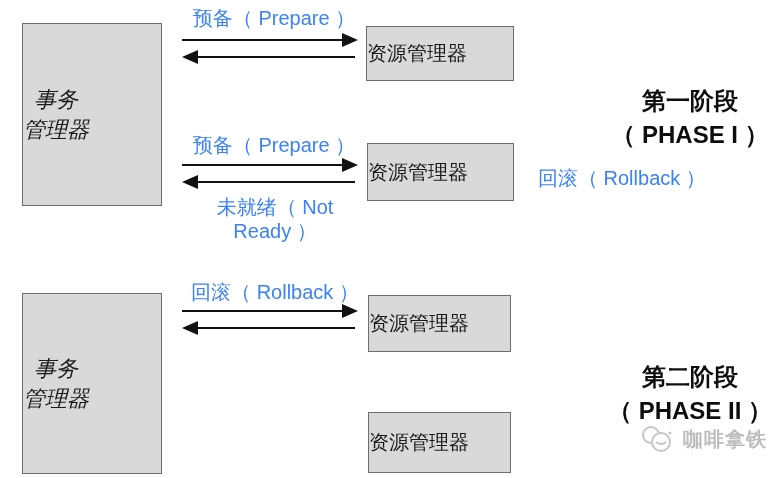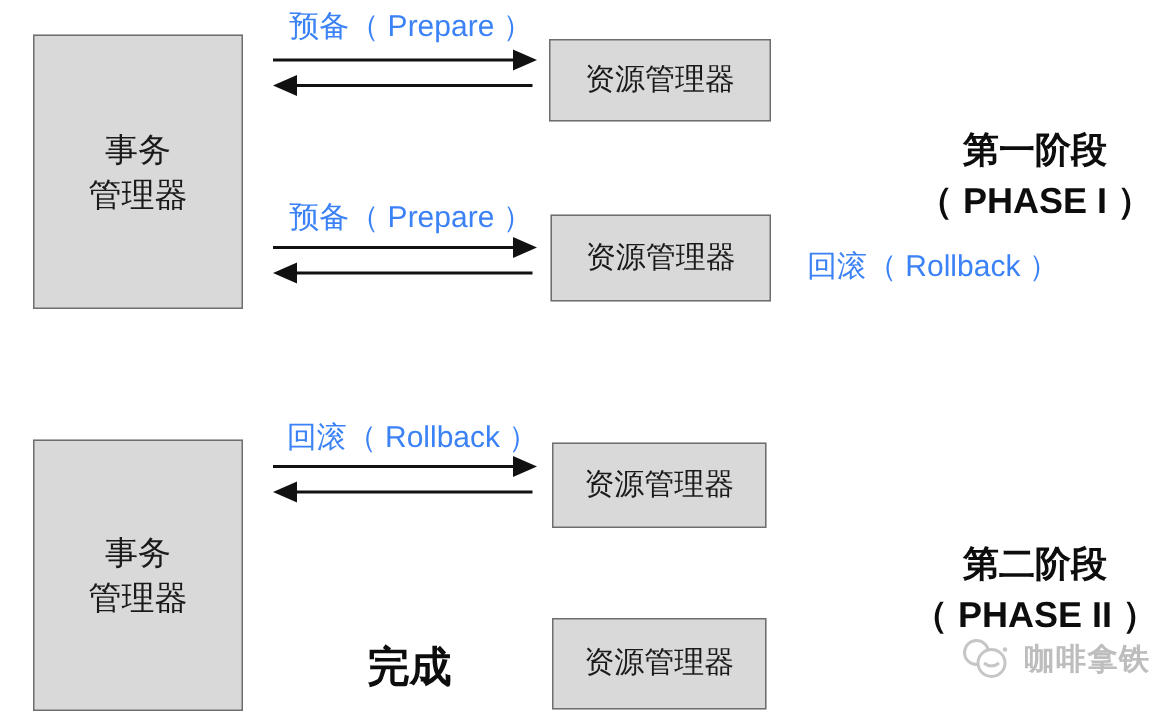--- a/index.html
+++ b/index.html
@@ -8,30 +8,30 @@
     width:784px;height:478px;
     background:#ffffff;
     font-family:"Liberation Sans","DejaVu Sans",sans-serif;
     color:#141414;
     overflow:hidden;
   }
   .box{
     position:absolute;
     background:#d9d9d9;
     border:1.5px solid #6e6e6e;
-    display:flex;align-items:center;justify-content:center;
+    display:flex;align-items:center;justify-content:flex-start;
     text-align:center;
     box-sizing:border-box;
   }
   .box .bt{
     white-space:pre-line;
     line-height:1.32;
     color:#1a1a1a;
   }
-  .tm-text{font-size:22px;}
+  .tm-text{font-size:22px;font-style:italic;}
   .rm-text{font-size:20px;}
   .lbl{
     position:absolute;
     font-size:20px;
     text-align:center;
     white-space:pre-line;
     line-height:1.18;
     color:#3b82f6;
   }
   .lbl.left-align{text-align:left;}
@@ -84,20 +84,22 @@
     <span class="bt rm-text">资源管理器</span>
   </div>
 
   <div class="lbl" style="left:174px;top:7px;width:200px">预备（ Prepare ）</div>
   <div class="arrow right" style="left:182px;top:39px;width:160px"></div>
   <div class="arrow left" style="left:198px;top:56px;width:157px"></div>
 
   <div class="lbl" style="left:174px;top:134px;width:200px">预备（ Prepare ）</div>
   <div class="arrow right" style="left:182px;top:164px;width:160px"></div>
   <div class="arrow left" style="left:198px;top:181px;width:157px"></div>
+  <div class="lbl" style="left:175px;top:196px;width:200px">未就绪（ Not
+Ready ）</div>
 
   <div class="phase" style="left:590px;top:84px;width:200px">第一阶段
 （ PHASE I ）</div>
   <div class="lbl left-align" style="left:538px;top:167px;width:220px">回滚（ Rollback ）</div>
 
   <div class="box" style="left:22px;top:293px;width:140px;height:181px">
     <span class="bt tm-text">事务
 管理器</span>
   </div>
 
@@ -105,21 +107,20 @@
     <span class="bt rm-text">资源管理器</span>
   </div>
   <div class="box" style="left:368px;top:412px;width:143px;height:61px">
     <span class="bt rm-text">资源管理器</span>
   </div>
 
   <div class="lbl" style="left:175px;top:281px;width:200px">回滚（ Rollback ）</div>
   <div class="arrow right" style="left:182px;top:310px;width:160px"></div>
   <div class="arrow left" style="left:198px;top:327px;width:157px"></div>
 
-  <div class="done" style="left:223px;top:426px;width:100px">完成</div>
   <div class="phase" style="left:590px;top:360px;width:200px">第二阶段
 （ PHASE II ）</div>
 
   <div class="watermark">
     <span>
       <svg width="38" height="32" viewBox="0 0 38 32" fill="none">
         <circle cx="11" cy="12" r="8" stroke="#c6c6c6" stroke-width="2"></circle>
         <circle cx="21" cy="19" r="9" stroke="#c6c6c6" stroke-width="2" fill="#ffffff"></circle>
         <path d="M16 19 q5 4 10 0" stroke="#c6c6c6" stroke-width="2" fill="none"></path>
         <circle cx="30" cy="10" r="1.5" fill="#c6c6c6"></circle>

